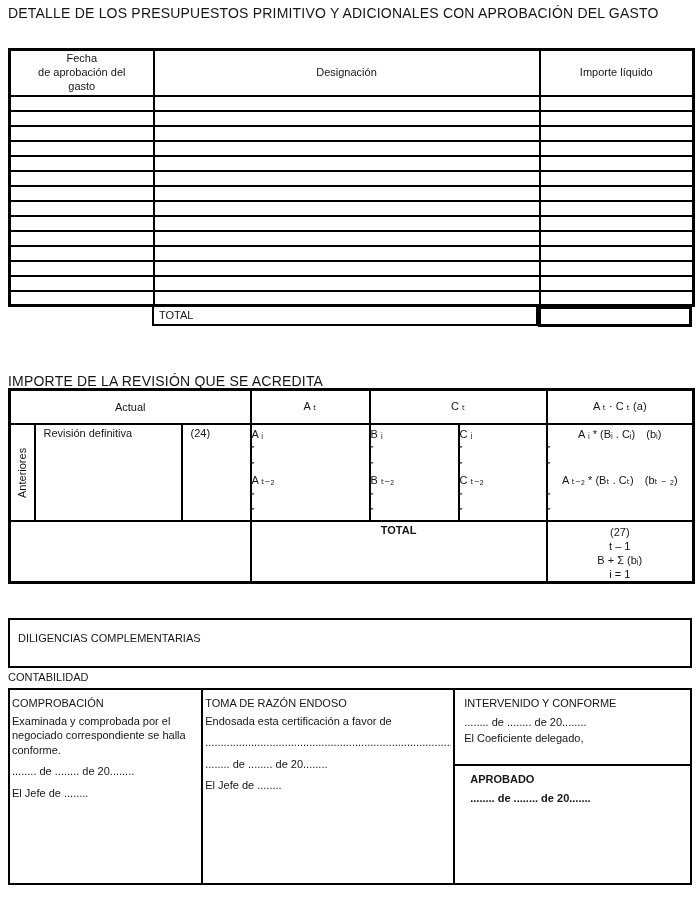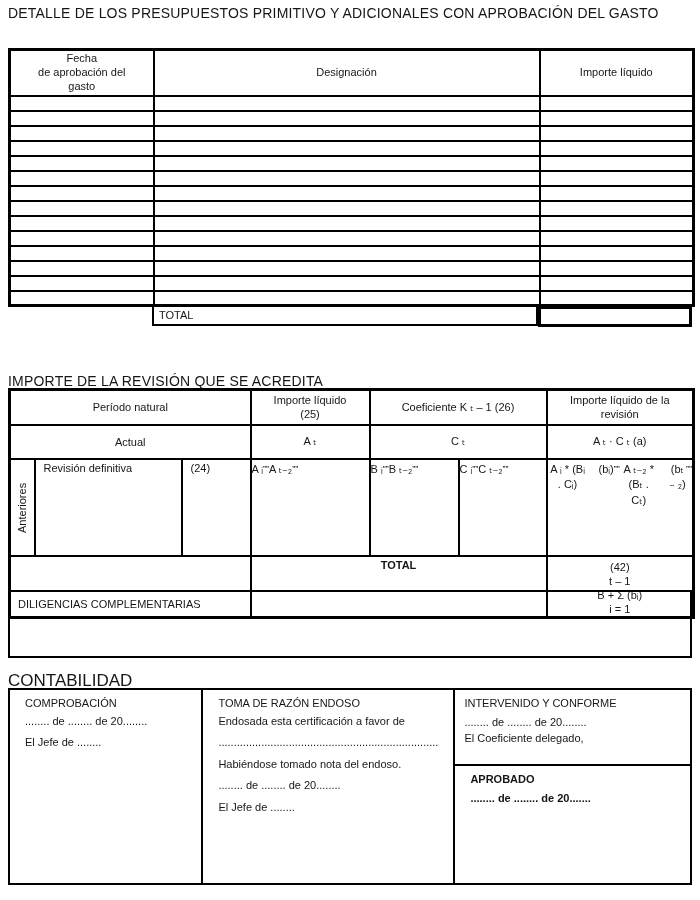--- a/index.html
+++ b/index.html
@@ -27,36 +27,36 @@
 
   
   #t2 { position:absolute; left:8px; top:388px; border:3px solid #000; }
   #t2 td, #t2 th { border:2px solid #000; text-align:center; }
   #t2 th { white-space:pre-line; line-height:1.3; height:35px; }
   .r-actual td { height:34px; }
   .r-body td { height:95px; vertical-align:top; }
   .cell-top-left { text-align:left !important; padding:2px 0 0 8px !important; }
   .cell-top { padding-top:2px !important;margin-top:6px; }
   .vertical-label { writing-mode:vertical-rl; transform:rotate(180deg); margin:0 auto; height:95px; display:flex; align-items:center; justify-content:center; font-size:11px; }
-  .stack { display:flex; flex-direction:row; align-items:center; padding-top:2px; }
+  .stack { display:flex; flex-direction:column; align-items:flex-start; padding-top:2px; }
   .stack > * { height:15.5px; line-height:15.5px; }
   .ditto { font-size:9px; line-height:15.5px; }
   .frm-line { display:flex; justify-content:center; gap:11px; width:100%; }
   .r-total td { height:60px; vertical-align:top; }
   .total-bold { font-weight:bold; padding-top:2px; display:block; text-align:center; }
   .formula-stack { display:flex; flex-direction:column; align-items:center; padding-top:3px; }
   .formula-stack > * { height:14px; line-height:14px; }
 
   
-  .diligencias { position:absolute; left:8px; top:590px; width:684px; height:68px; border:2px solid #000; padding:6px 8px; }
-
-  
-  .contab-label { position:absolute; left:8px; top:671px; font-size:17px; }
+  .diligencias { position:absolute; left:8px; top:618px; width:684px; height:50px; border:2px solid #000; padding:12px 8px; }
+
+  
+  .contab-label { position:absolute; left:8px; top:671px; font-size:11px; }
   .t3 { position:absolute; left:8px; top:688px; width:684px; height:197px; border:2px solid #000; display:flex; }
-  .t3-col { padding:6px 15px; line-height:1.32; }
+  .t3-col { padding:6px 2px; line-height:1.32; }
   .t3-col1 { width:195px; border-right:2px solid #000; }
   .t3-col2 { width:252px; border-right:2px solid #000; }
   .t3-col3 { width:237px; display:flex; flex-direction:column; padding:0; }
   .t3-col3-top { height:76px; border-bottom:2px solid #000; padding:6px 9px; line-height:1.45; }
   .t3-col3-bottom { flex:1; padding:6px 15px; line-height:1.45;font-weight:bold; }
   .t3 .box-title { margin-bottom:3px; }
   .t3 p { margin:0 0 7px 0; }
   .dots-line { overflow:hidden; white-space:nowrap; }
 </style>
 </head>
@@ -167,28 +167,20 @@
     <colgroup>
       <col style="width:25px">
         <col style="width:147px">
         <col style="width:69px">
       <col style="width:119px">
         <col style="width:89px">
         <col style="width:88px">
         <col style="width:147px">
     </colgroup>
     <tbody>
-        <tr>
-      <th colspan="3">Período natural</th>
-      <th>Importe líquido
-(25)</th>
-      <th colspan="2">Coeficiente K ₜ – 1 (26)</th>
-      <th>Importe líquido de la
-revisión</th>
-    </tr>
     <tr class="r-actual">
       <td colspan="3">Actual</td>
       <td>A ₜ</td>
       <td colspan="2">C ₜ</td>
       <td>A ₜ · C ₜ (a)</td>
     </tr>
     <tr class="r-body">
       <td>
         <div class="vertical-label">Anteriores</div>
       </td>
@@ -241,47 +233,47 @@
         </div>
       </td>
     </tr>
     <tr class="r-total">
       <td colspan="3"></td>
       <td colspan="3">
         <span class="total-bold">TOTAL</span>
       </td>
       <td>
         <div class="formula-stack">
-          <span>(42)</span>
+          <span>(27)</span>
           <span>t – 1</span>
           <span>B + Σ (bᵢ)</span>
           <span>i = 1</span>
         </div>
       </td>
     </tr>
   </tbody>
     </table>
 
   <div class="diligencias">
     <span>DILIGENCIAS COMPLEMENTARIAS</span>
   </div>
 
   <div class="contab-label">CONTABILIDAD</div>
 
   <div class="t3">
     <div class="t3-col t3-col1">
       <div class="box-title">COMPROBACIÓN</div>
+      <p>Examinada y comprobada por el negociado correspondiente se halla conforme.</p>
       <p>........ de ........   de 20........</p>
       <p>El Jefe de ........</p>
     </div>
     <div class="t3-col t3-col2">
       <div class="box-title">TOMA DE RAZÓN ENDOSO</div>
       <p>Endosada esta certificación a favor de</p>
       <p class="dots-line">......................................................................................</p>
-      <p>Habiéndose tomado nota del endoso.</p>
       <p>........ de ........   de 20........</p>
       <p>El Jefe de ........</p>
     </div>
     <div class="t3-col3">
       <div class="t3-col3-top">
         <div class="box-title">INTERVENIDO Y CONFORME</div>
         <div>........ de ........   de 20........</div>
         <div>El  Coeficiente delegado,</div>
       </div>
       <div class="t3-col3-bottom">

